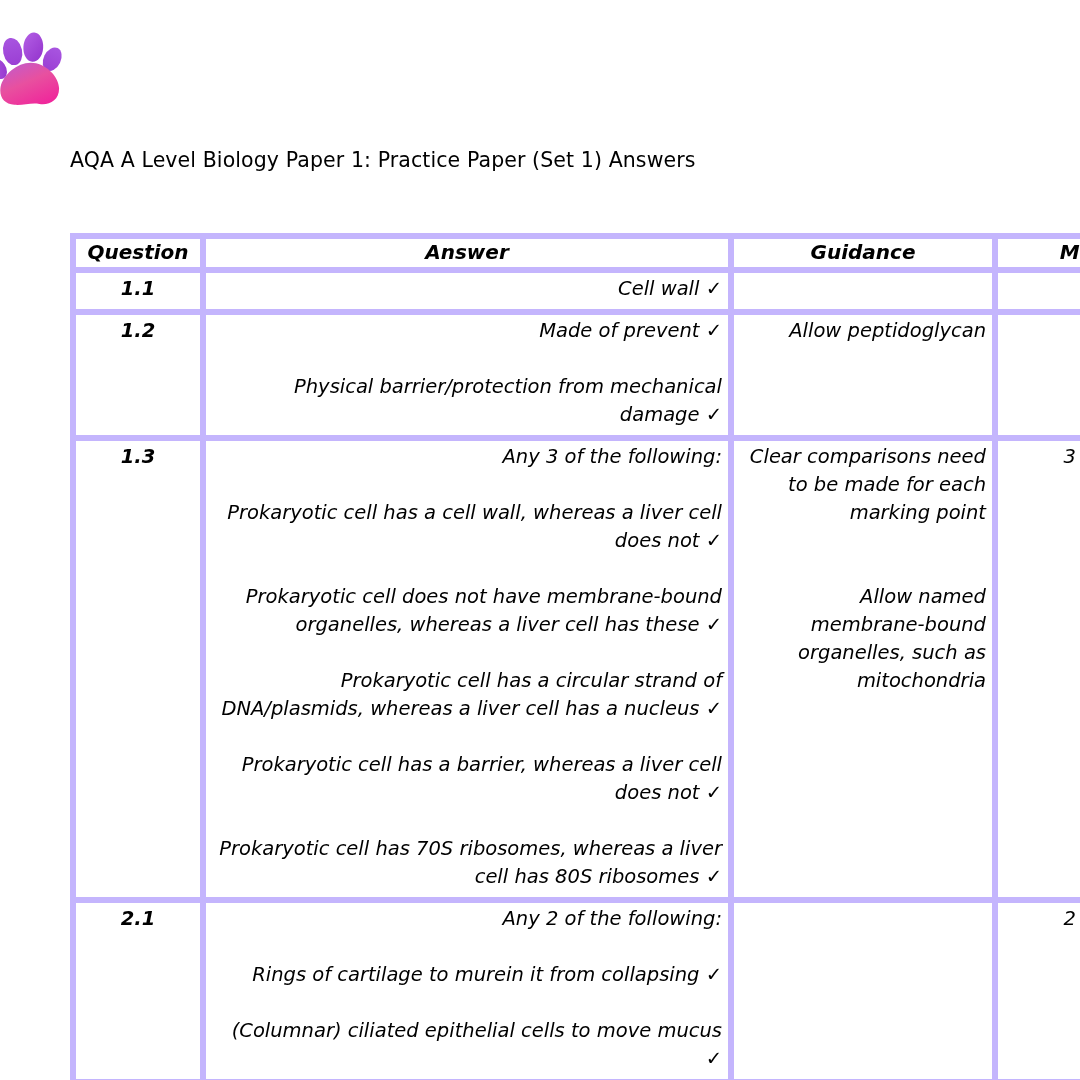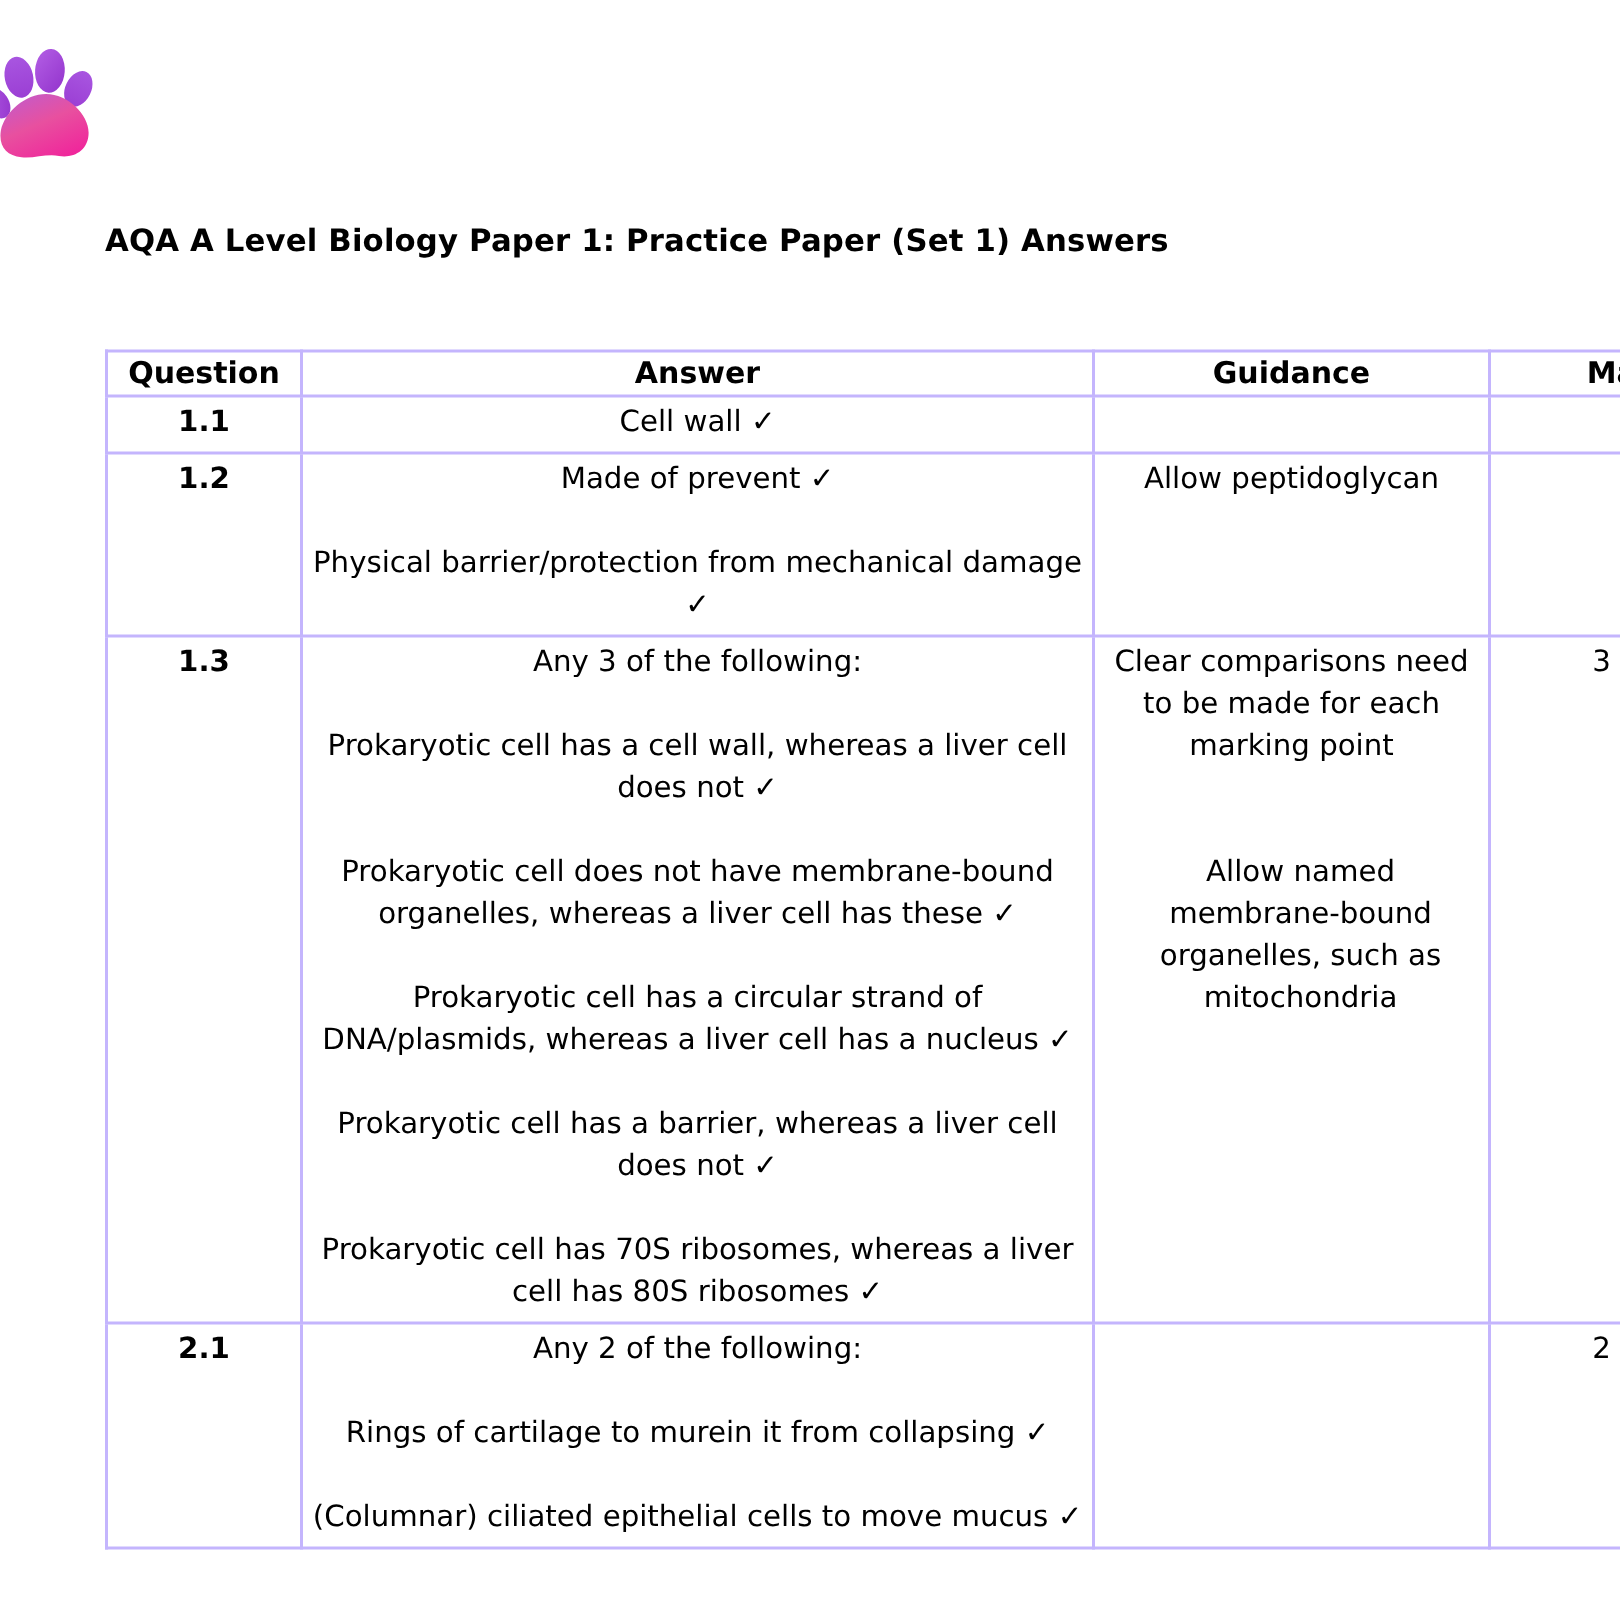--- a/index.html
+++ b/index.html
@@ -31,21 +31,21 @@
     width: 86px;
     height: 86px;
   }
 
   
   #doc-title {
     position: absolute;
     left: 70px;
     top: 148px;
     font-size: 20.5px;
-    font-weight: bold;
+    font-weight: normal;
     letter-spacing: 0.1px;
     white-space: nowrap;
     font-family: "DejaVu Sans", sans-serif;
   }
 
   
   #answers-table {
     position: absolute;
     left: 70px;
     top: 233px;
@@ -54,44 +54,45 @@
     table-layout: fixed;
     font-size: 19.5px;
   }
   #answers-table col.c-question { width: 130px; }
   #answers-table col.c-answer   { width: 528px; }
   #answers-table col.c-guidance { width: 264px; }
   #answers-table col.c-marks    { width: 198px; }
 
   #answers-table th,
   #answers-table td {
-    border: 2px solid #c4b5fd;
+    border: 6px solid #c4b5fd;
     vertical-align: top;
     padding: 2px 6px 6px 6px;
     line-height: 28px;
+    font-style: italic;
   }
   #answers-table thead th {
     text-align: center;
     font-weight: bold;
     padding: 0px 6px 2px 6px;
     line-height: 26px;
     font-size: 20px;
   }
   td.question-cell {
     text-align: center;
     font-weight: bold;
     white-space: nowrap;
   }
   td.marks-cell {
     text-align: center;
     white-space: nowrap;
   }
   td.answer-cell,
   td.guidance-cell {
-    text-align: center;
+    text-align: right;
   }
   .para {
     margin: 0;
     padding: 0;
   }
   .para + .para {
     margin-top: 28px;    
   }
   .para.gap-2 {
     margin-top: 56px;    

